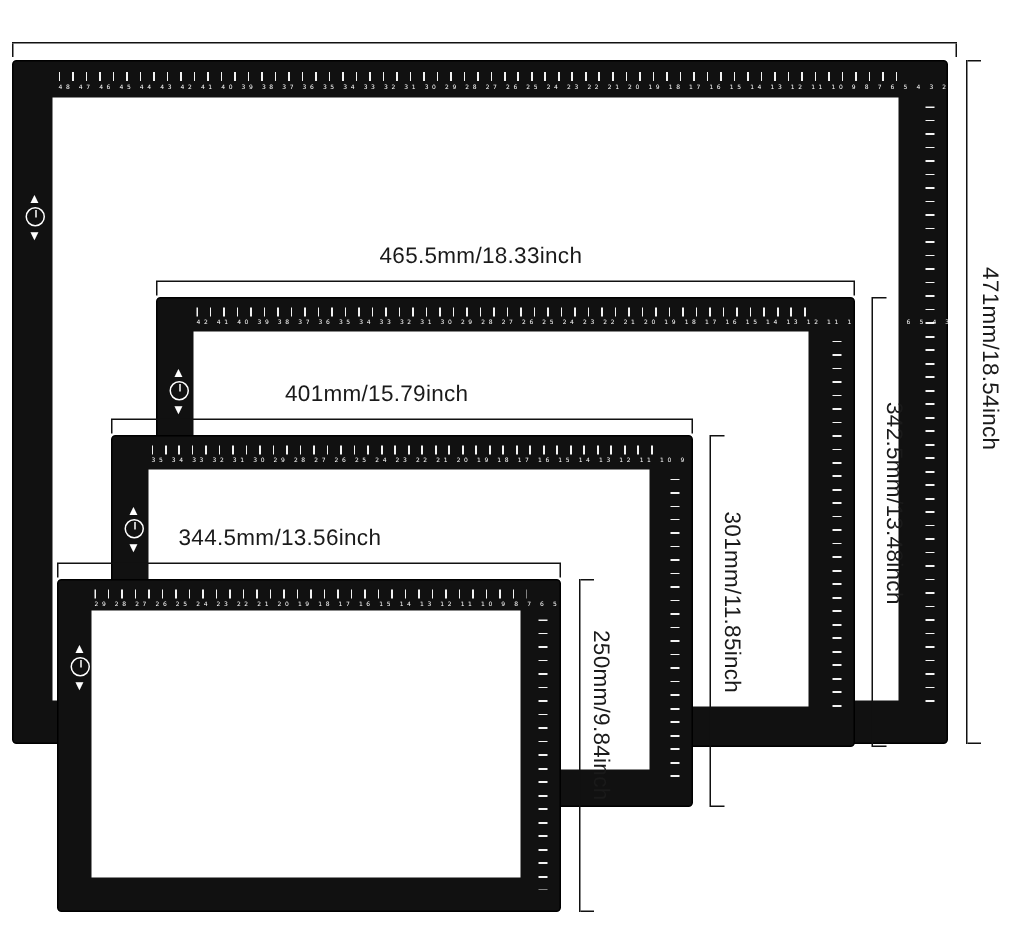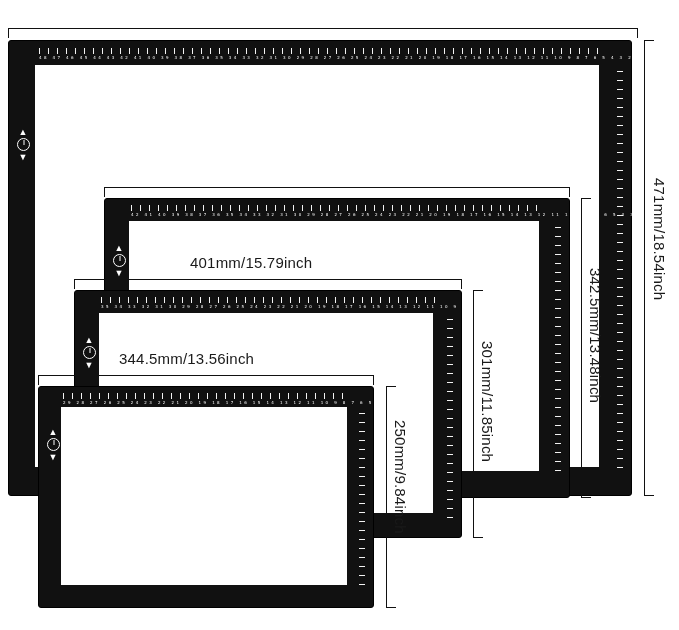--- a/index.html
+++ b/index.html
@@ -218,20 +218,21 @@
     </div>
     <div class="label" style="right:28px; top:46px;">A4</div>
   </div>
 
   <div class="dim-line-h down" style="left:8px; top:28px; width:630px;"></div>
 
   <div class="dim-line-v right" style="left:644px; top:40px; height:456px;"></div>
   <div class="dim-label vert" style="left:668px; top:178px; transform:rotate(90deg);">471mm/18.54inch</div>
 
   <div class="dim-line-h down" style="left:104px; top:187px; width:466px;"></div>
+  <div class="dim-label" style="left:253px; top:162px;">465.5mm/18.33inch</div>
 
   <div class="dim-line-v right" style="left:581px; top:198px; height:300px;"></div>
   <div class="dim-label vert" style="left:604px; top:268px; transform:rotate(90deg);">342.5mm/13.48inch</div>
 
   <div class="dim-line-h down" style="left:74px; top:279px; width:388px;"></div>
   <div class="dim-label" style="left:190px; top:254px;">401mm/15.79inch</div>
 
   <div class="dim-line-v right" style="left:473px; top:290px; height:248px;"></div>
   <div class="dim-label vert" style="left:496px; top:341px; transform:rotate(90deg);">301mm/11.85inch</div>
 

